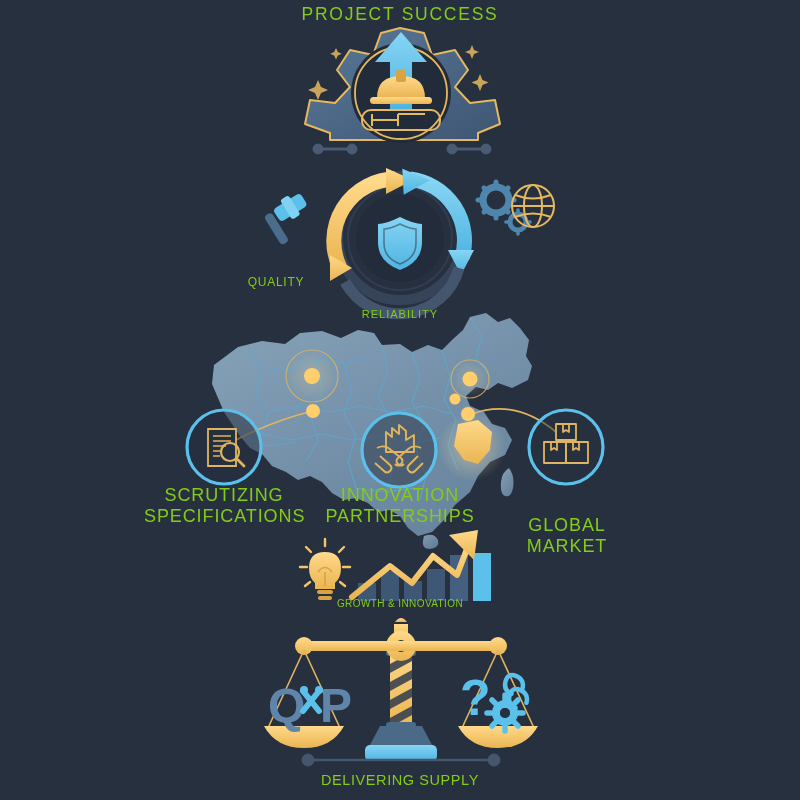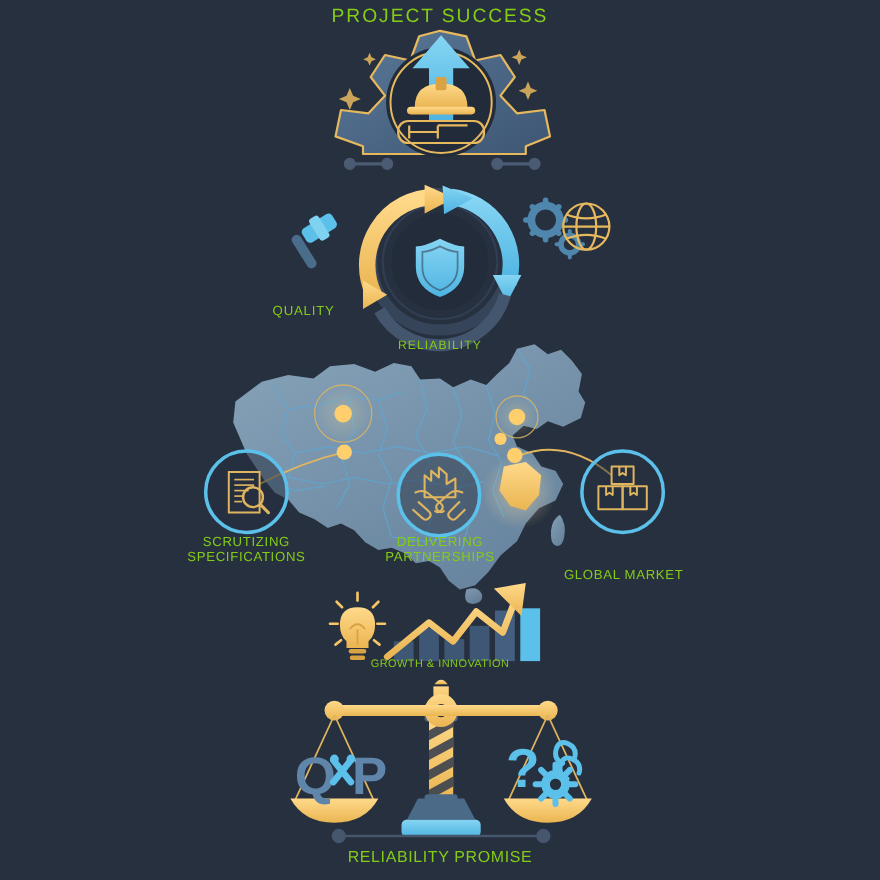--- a/index.html
+++ b/index.html
@@ -15,21 +15,21 @@
   .lbl{
     position:absolute;
     color:#84cc16;
     text-align:center;
     letter-spacing:.06em;
     line-height:1.18;
     white-space:pre-line;
     user-select:none;
   }
   .lbl.big{font-size:17.5px;letter-spacing:.1em;}
-  .lbl.mid{font-size:12px;}
+  .lbl.mid{font-size:18px;}
   .lbl.sm{font-size:12px;}
   .lbl.xs{font-size:11px;}
   svg{display:block;position:absolute;left:0;top:0;}
   .clk{cursor:pointer;}
 </style>
 </head>
 <body>
 
 <div id="stage">
 
@@ -398,22 +398,22 @@
   <div class="lbl big" style="left:0;right:0;top:4px;">PROJECT SUCCESS</div>
 
   <div class="lbl sm" style="left:221px;top:247px;width:110px;margin-top:28px;">QUALITY</div>
 
 
   <div class="lbl xs" style="left:350px;top:264px;width:100px;letter-spacing:.09em;margin-top:44px;">RELIABILITY</div>
 
   <div class="lbl mid" style="left:144px;top:485px;width:160px;letter-spacing:.05em;">SCRUTIZING
 SPECIFICATIONS</div>
 
-  <div class="lbl mid" style="left:324px;top:485px;width:152px;letter-spacing:.05em;">DELIVERING
+  <div class="lbl mid" style="left:324px;top:485px;width:152px;letter-spacing:.05em;">INNOVATION
 PARTNERSHIPS</div>
 
   <div class="lbl mid" style="left:496px;top:485px;width:142px;letter-spacing:.05em;margin-top:30px;">GLOBAL MARKET</div>
 
   <div class="lbl mid" style="left:300px;top:598px;width:200px;letter-spacing:.04em;font-size:10px;">GROWTH &amp; INNOVATION</div>
 
-  <div class="lbl mid" style="left:300px;top:772px;width:200px;letter-spacing:.04em;font-size:14.5px;">RELIABILITY PROMISE</div>
+  <div class="lbl mid" style="left:300px;top:772px;width:200px;letter-spacing:.04em;font-size:14.5px;">DELIVERING SUPPLY</div>
 
 </div>
 
 </body></html>

